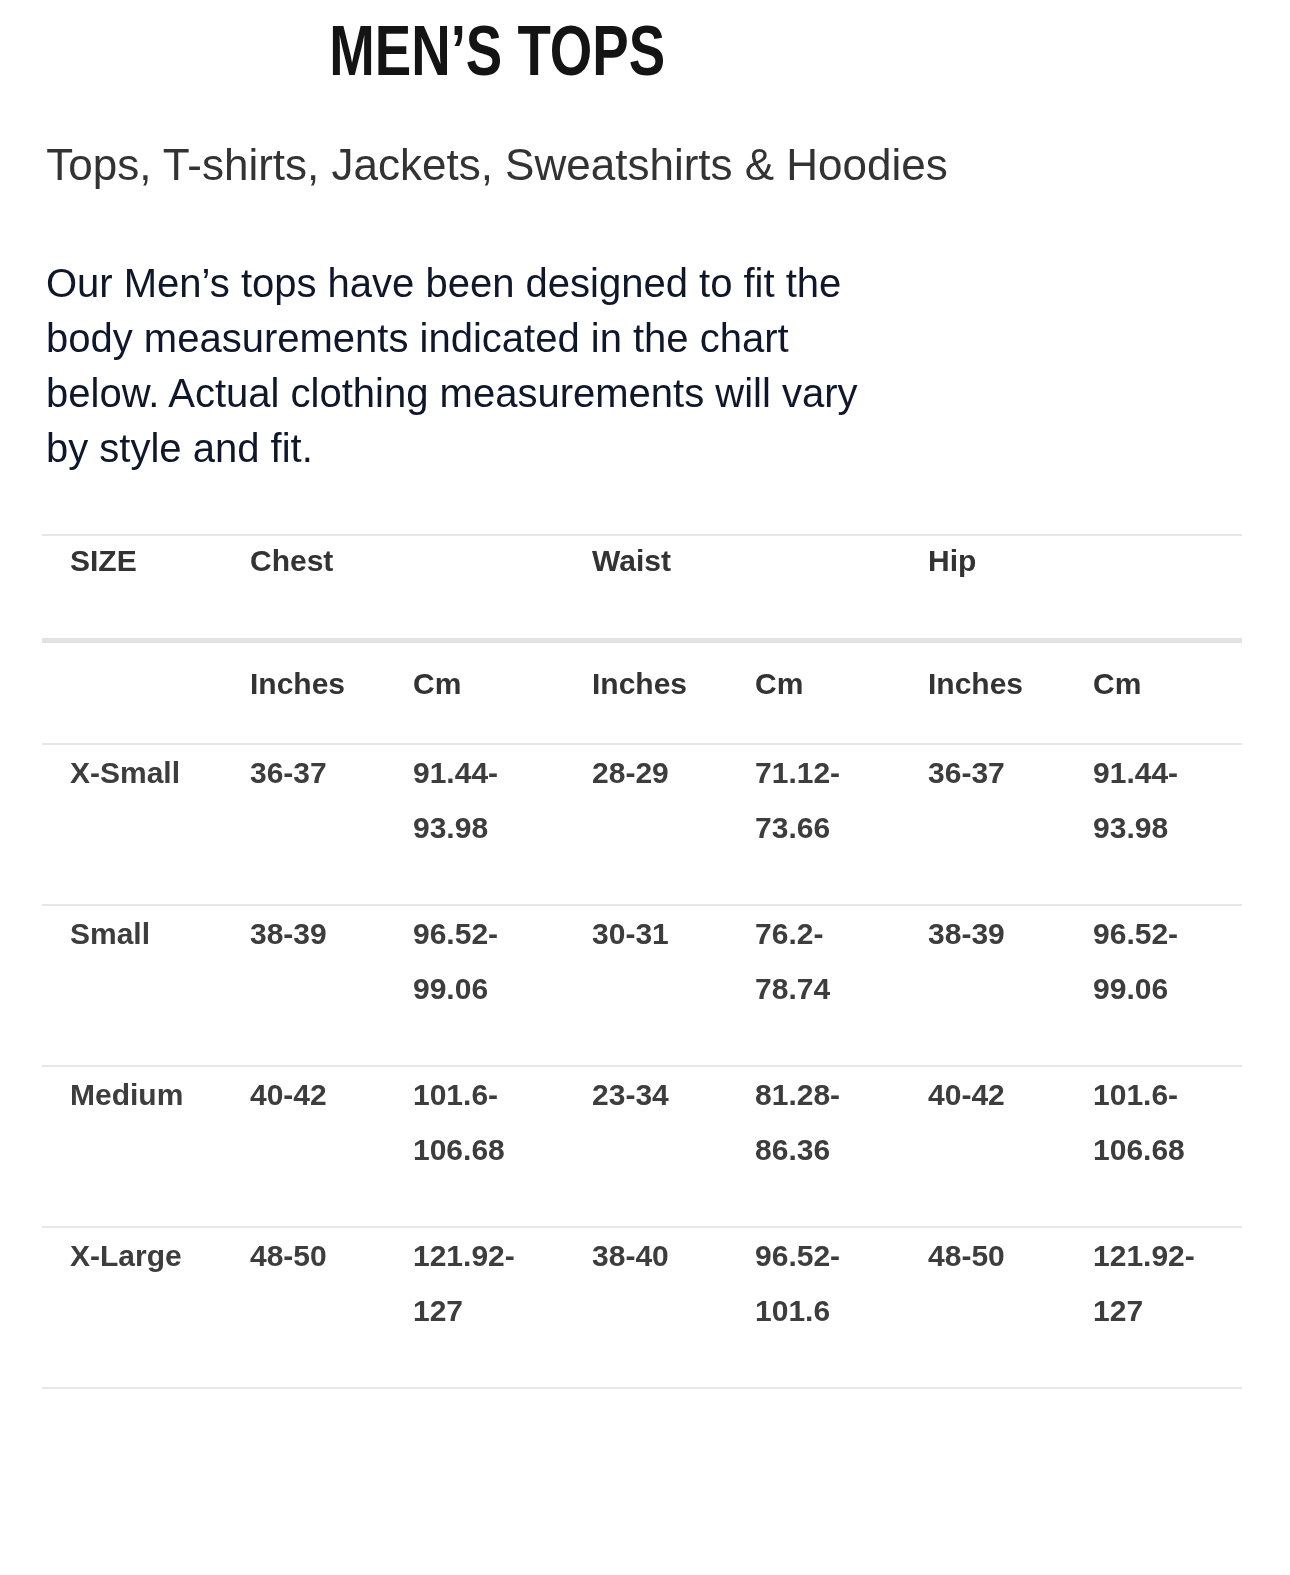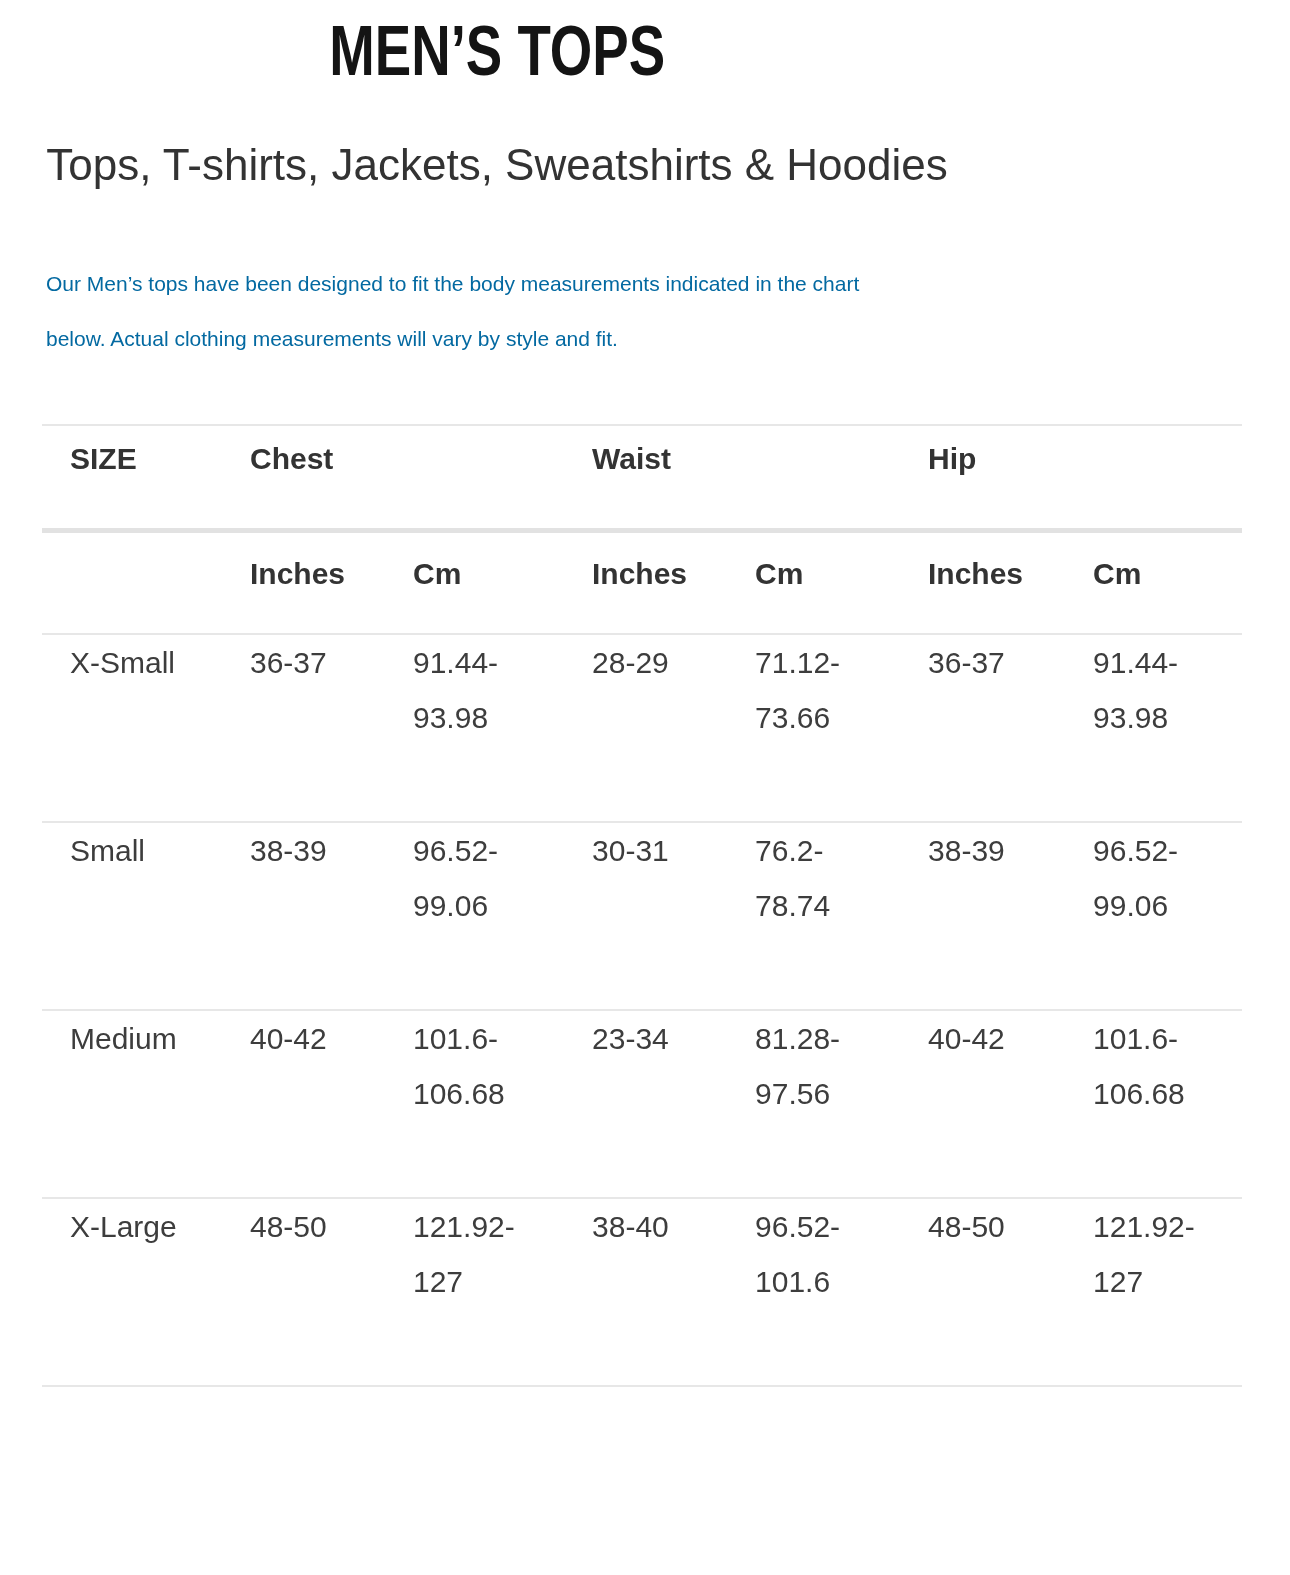--- a/index.html
+++ b/index.html
@@ -39,64 +39,64 @@
   .section-title {
     margin: 46px 0 0 0;
     font-size: 44px;
     line-height: 66px;
     font-weight: 400;
     color: #333333;
   }
   .intro {
     margin: 58px 0 0 46px;
     width: 850px;
-    font-size: 21px;
+    font-size: 40px;
     line-height: 55px;
-    color: #0369a1;
+    color: #0f172a;
   }
   table.size-chart {
     margin: 58px 0 0 42px;
     width: 1200px;
     table-layout: fixed;
     border-collapse: collapse;
     border-top: 2px solid #e7e7e7;
   }
   table.size-chart th,
   table.size-chart td {
     box-sizing: border-box;
     text-align: left;
     vertical-align: top;
     padding: 0;
   }
   tr.group-row th {
     height: 105px;
-    padding-top: 18px;
+    padding-top: 10px;
     font-size: 30px;
     font-weight: 700;
     color: #333333;
     border-bottom: 5px solid #e2e2e2;
     line-height: 30px;
   }
   tr.unit-row th {
     height: 104px;
     padding-top: 26px;
     font-size: 30px;
     font-weight: 700;
     color: #333333;
     border-bottom: 2px solid #e7e7e7;
     line-height: 30px;
   }
   tbody tr {
     border-bottom: 2px solid #e7e7e7;
   }
   tbody td {
-    height: 188px;
+    height: 161px;
     padding-top: 17px;
     font-size: 30px;
-    font-weight: 400;
+    font-weight: 700;
     color: #3d3d3d;
     line-height: 55px;
     white-space: pre-line;
   }
   .col-size-pad {
     padding-left: 28px !important;
   }
 </style>
 </head>
 <body>
@@ -162,21 +162,21 @@
         <td>96.52-
 99.06</td>
       </tr>
       <tr>
         <td class="col-size-pad">Medium</td>
         <td>40-42</td>
         <td>101.6-
 106.68</td>
         <td>23-34</td>
         <td>81.28-
-97.56</td>
+86.36</td>
         <td>40-42</td>
         <td>101.6-
 106.68</td>
       </tr>
       <tr>
         <td class="col-size-pad">X-Large</td>
         <td>48-50</td>
         <td>121.92-
 127</td>
         <td>38-40</td>

